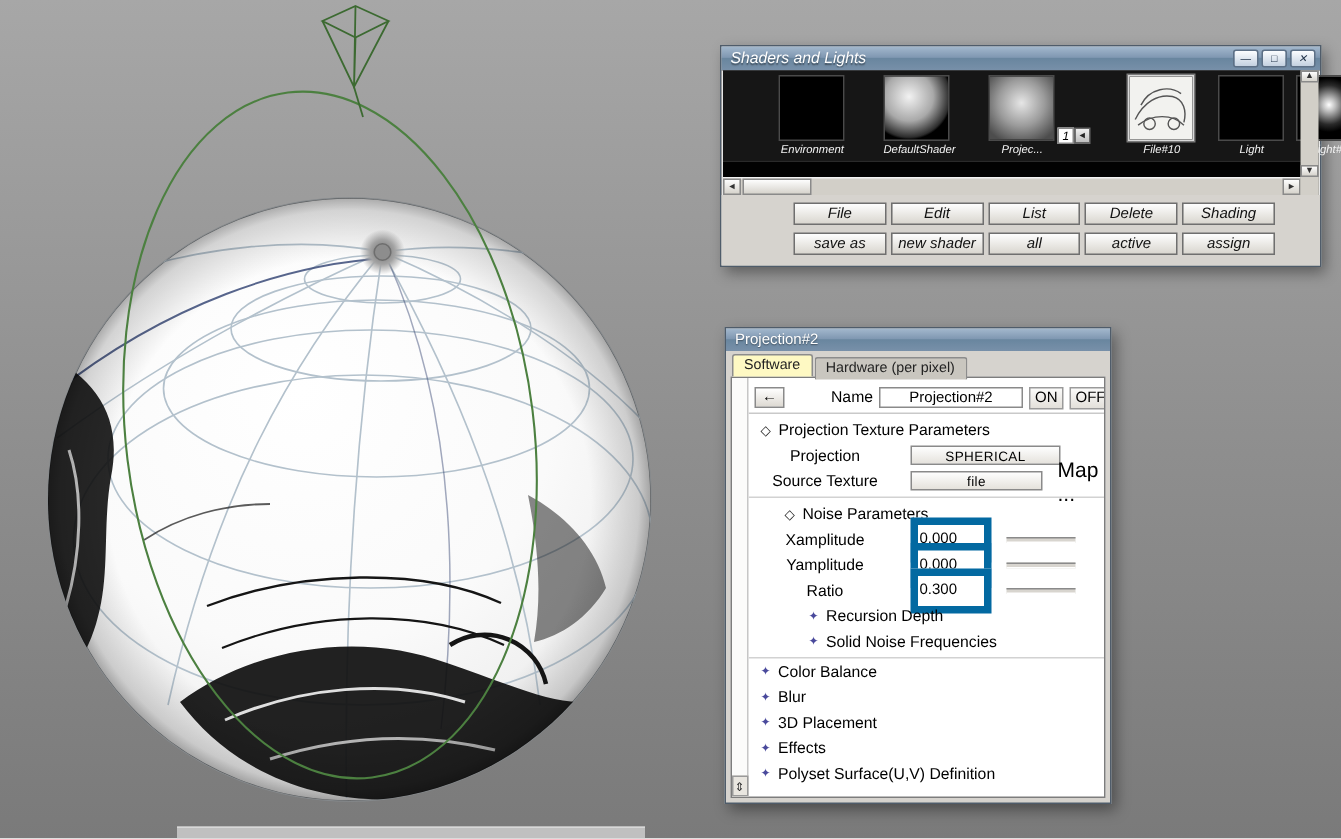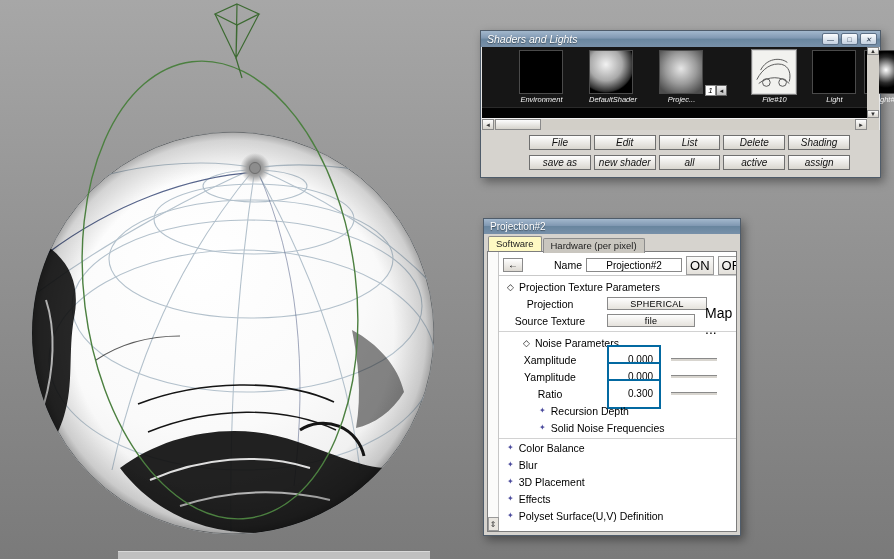--- a/index.html
+++ b/index.html
@@ -77,37 +77,37 @@
   .updown { width:11px; height:14px; font-size:8px; line-height:13px; text-align:center;
     background:#e9e6e0; border:1px solid #9a9a9a; color:#333; }
   .pmain { flex:1; padding-top:3px; font-size:10.5px; color:#000; overflow:hidden; }
   .namerow { display:flex; align-items:center; height:21px; gap:4px;
     padding:0 5px 0 4px; border-bottom:1px solid #c9c9c9; }
   .backbtn { width:20px; height:14px; flex:none; font-size:10px; font-weight:bold; line-height:12px;
     text-align:center; background:linear-gradient(#fff,#ddd9d2); border:1px solid #8a8a8a; }
   .nlabel { margin-left:27px; font-size:10.5px; }
   .nfield { width:96px; height:14px; border:1px solid #8a8a8a; background:#fff;
     font:10px "Liberation Sans",sans-serif; text-align:center; }
-  .onoff { font-size:13px; padding:1px 3px; border:1px solid #9a9a9a;
+  .onoff { font-size:10px; padding:1px 3px; border:1px solid #9a9a9a;
     background:linear-gradient(#fbfbfa,#e3e0da); }
   .sec { border-bottom:1px solid #d2d2d2; padding:2px 0; }
   .sechead { display:flex; align-items:center; gap:5px; height:17px; }
   .lvl0 { padding-left:8px; } .lvl1 { padding-left:24px; } .lvl2 { padding-left:40px; }
   .exp-icon { font-size:9px; color:#222; }
   .col-icon { font-size:8px; color:#4a4a9c; }
   .prow { display:flex; align-items:center; height:17px; }
   .plabel { flex:none; width:108px; text-align:center; padding-right:6px; font-size:10.5px; }
   .pselbtn { flex:none; width:100px; height:13px; font-size:9px; letter-spacing:.3px;
     display:flex; align-items:center; justify-content:center;
     background:linear-gradient(#fefefe,#e5e2dc); border:1px solid #8a8a8a; }
   .pselbtn.narrow { width:88px; }
   .maplbl { font-size:14px; margin-left:10px; }
   .redarrow { color:#c22b00; font-size:12px; font-weight:bold; margin-left:6px; line-height:1; }
-  .numfield { flex:none; width:54px; height:30px; border:2px solid #0369a1;
-    font:10px "Liberation Sans",sans-serif; padding-left:19px; background:#fff; }
+  .numfield { flex:none; width:54px; height:30px; border:5px solid #0369a1;
+    font:10px "Liberation Sans",sans-serif; padding-left:1px; background:#fff; }
   .slider { flex:none; width:46px; height:4px; margin-left:10px;
     border-top:1px solid #8a8a8a; border-bottom:1px solid #fff; background:#d8d5cf; }
   .colrow { display:flex; align-items:center; gap:5px; height:17px; }
 </style>
 </head>
 <body>
 
 <div id="stage">
 
   <svg class="scene-svg" width="894" height="559" viewBox="0 0 894 559">

